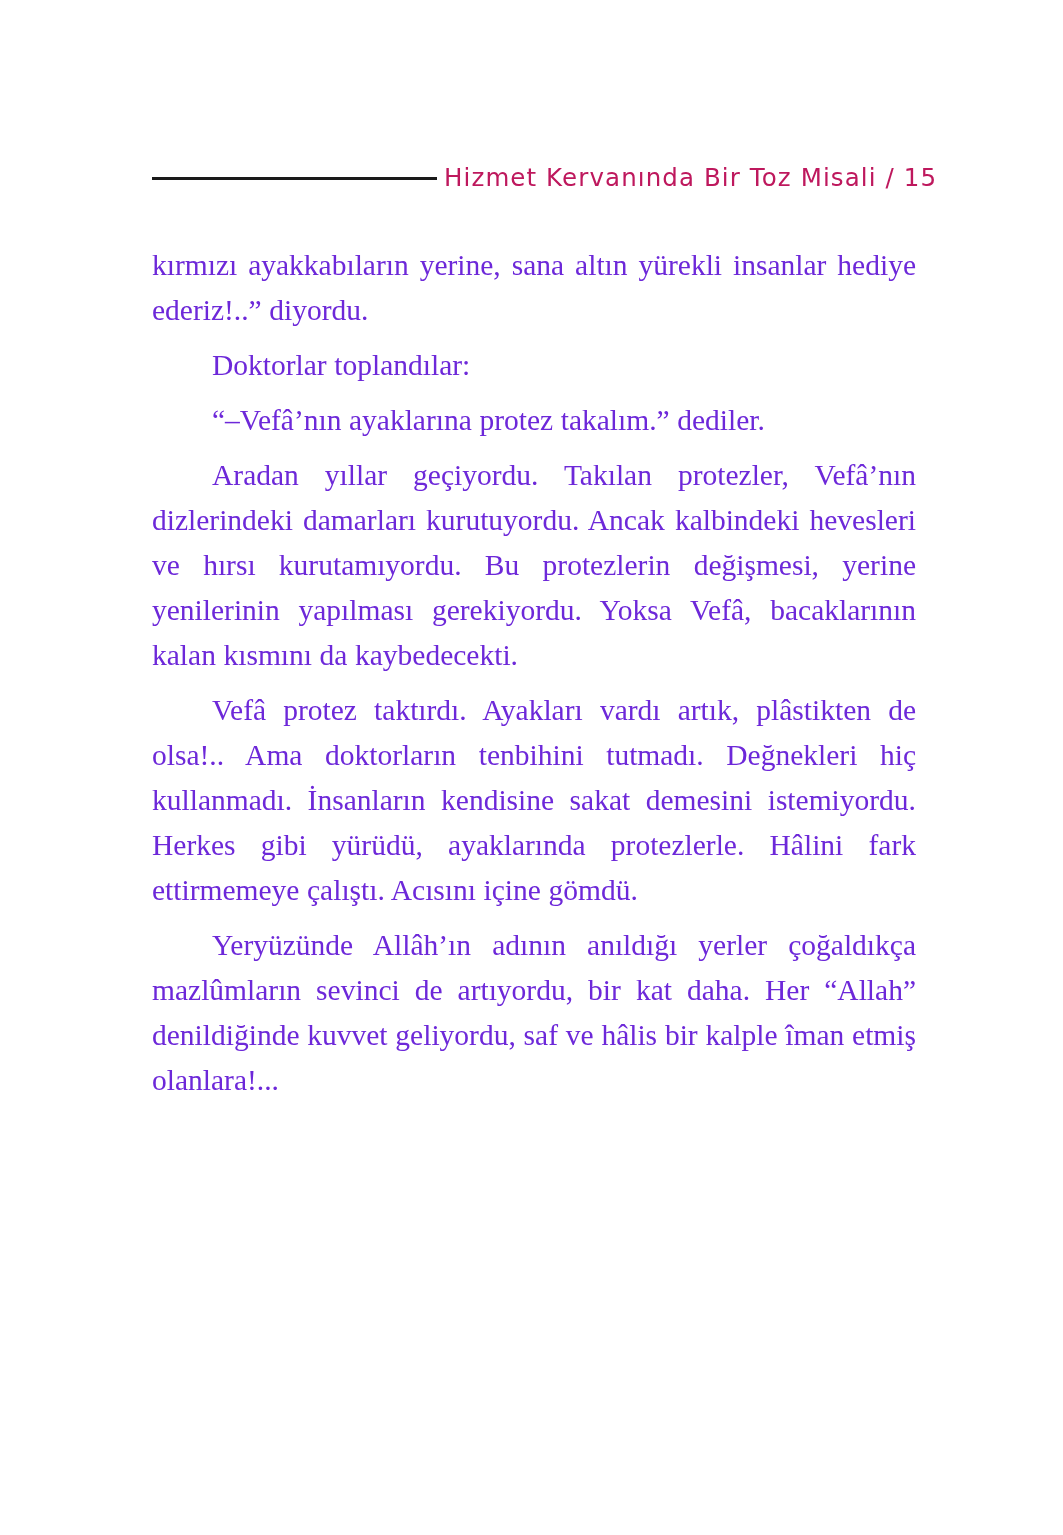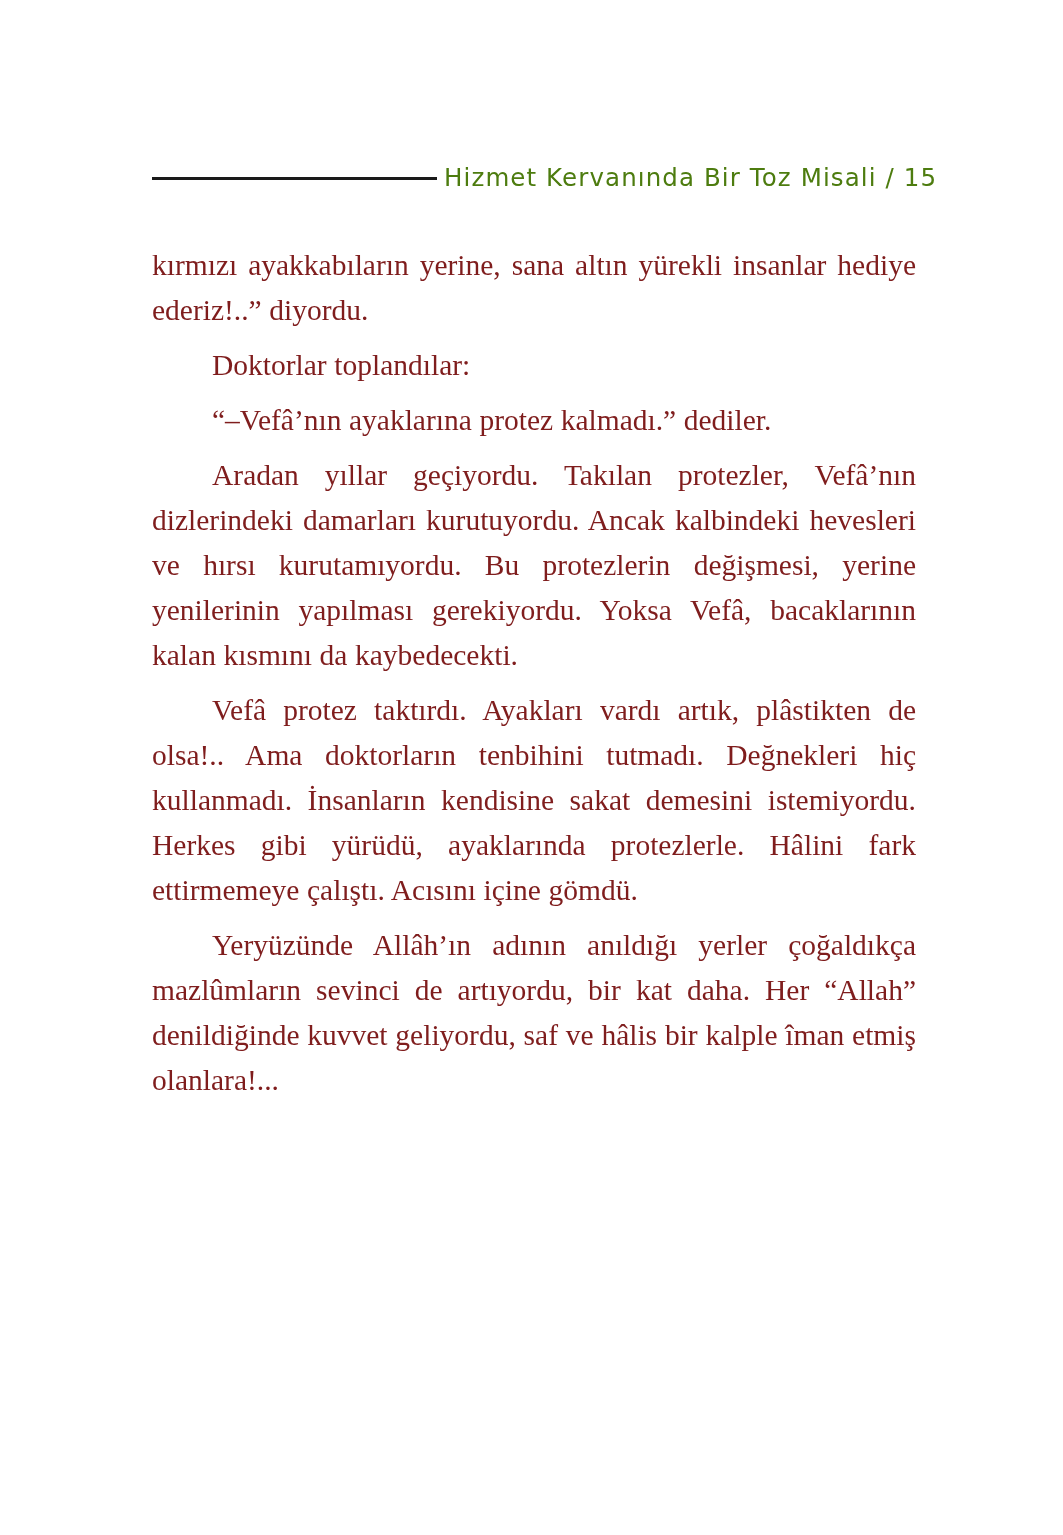--- a/index.html
+++ b/index.html
@@ -37,39 +37,39 @@
     background: #1a1a1a;
     margin-right: 7px;
   }
 
   .head-title {
     flex: 1 1 auto;
     font-family: "DejaVu Sans", sans-serif;
     font-size: 24.5px;
     font-weight: 400;
     letter-spacing: 1.1px;
-    color: #4d7c0f;
+    color: #be185d;
     white-space: nowrap;
     text-align: left;
     line-height: 1;
   }
 
   
   .body-block {
     position: absolute;
     left: 152px;
     top: 243px;
     width: 764px;
   }
 
   .para {
     font-family: "Liberation Serif", "DejaVu Serif", serif;
     font-size: 29.5px;
     line-height: 45px;
-    color: #7f1d1d;
+    color: #6d28d9;
     text-align: justify;
     text-justify: inter-word;
     margin: 0 0 10px 0;
     hyphens: none;
     word-spacing: 0.2px;
   }
 
   .para.indent {
     text-indent: 60px;
   }
@@ -88,19 +88,19 @@
 <div class="page">
 
   <div class="running-head">
     <div class="head-rule"></div>
     <div class="head-title">Hizmet Kervanında Bir Toz Misali / 15</div>
   </div>
 
   <div class="body-block">
     <p class="para noindent">kırmızı ayakkabıların yerine, sana altın yürekli insanlar hediye ederiz!..” diyordu.</p>
     <p class="para indent">Doktorlar toplandılar:</p>
-    <p class="para indent">“–Vefâ’nın ayaklarına protez kalmadı.” dediler.</p>
+    <p class="para indent">“–Vefâ’nın ayaklarına protez takalım.” dediler.</p>
     <p class="para indent">Aradan yıllar geçiyordu. Takılan protezler, Vefâ’nın dizlerindeki damarları kurutuyordu. Ancak kalbindeki hevesleri ve hırsı kurutamıyordu. Bu protezlerin değişmesi, yerine yenilerinin yapılması gerekiyordu. Yoksa Vefâ, bacaklarının kalan kısmını da kaybedecekti.</p>
     <p class="para indent">Vefâ protez taktırdı. Ayakları vardı artık, plâstikten de olsa!.. Ama doktorların tenbihini tutmadı. Değnekleri hiç kullanmadı. İnsanların kendisine sakat demesini istemiyordu. Herkes gibi yürüdü, ayaklarında protezlerle. Hâlini fark ettirmemeye çalıştı. Acısını içine gömdü.</p>
     <p class="para indent">Yeryüzünde Allâh’ın adının anıldığı yerler çoğaldıkça mazlûmların sevinci de artıyordu, bir kat daha. Her “Allah” denildiğinde kuvvet geliyordu, saf ve hâlis bir kalple îman etmiş olanlara!...</p>
   </div>
 
 </div>
 
 </body></html>

